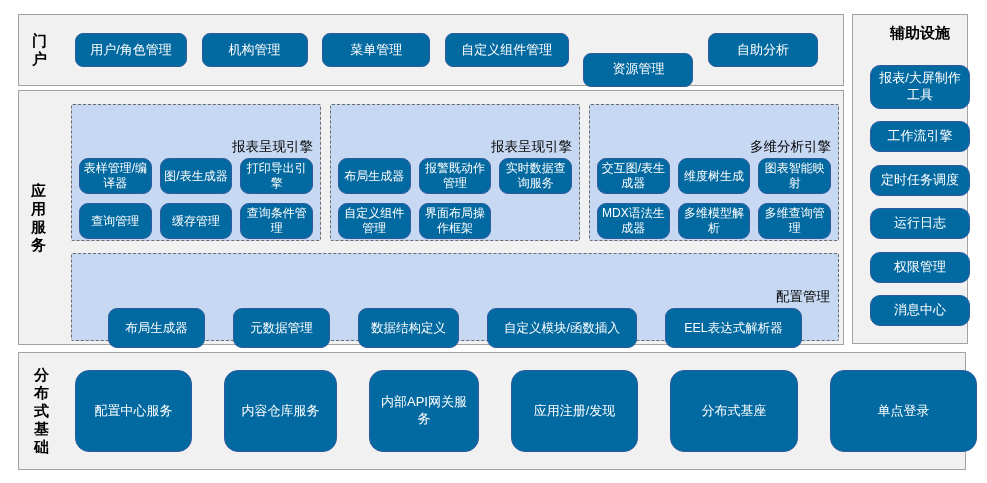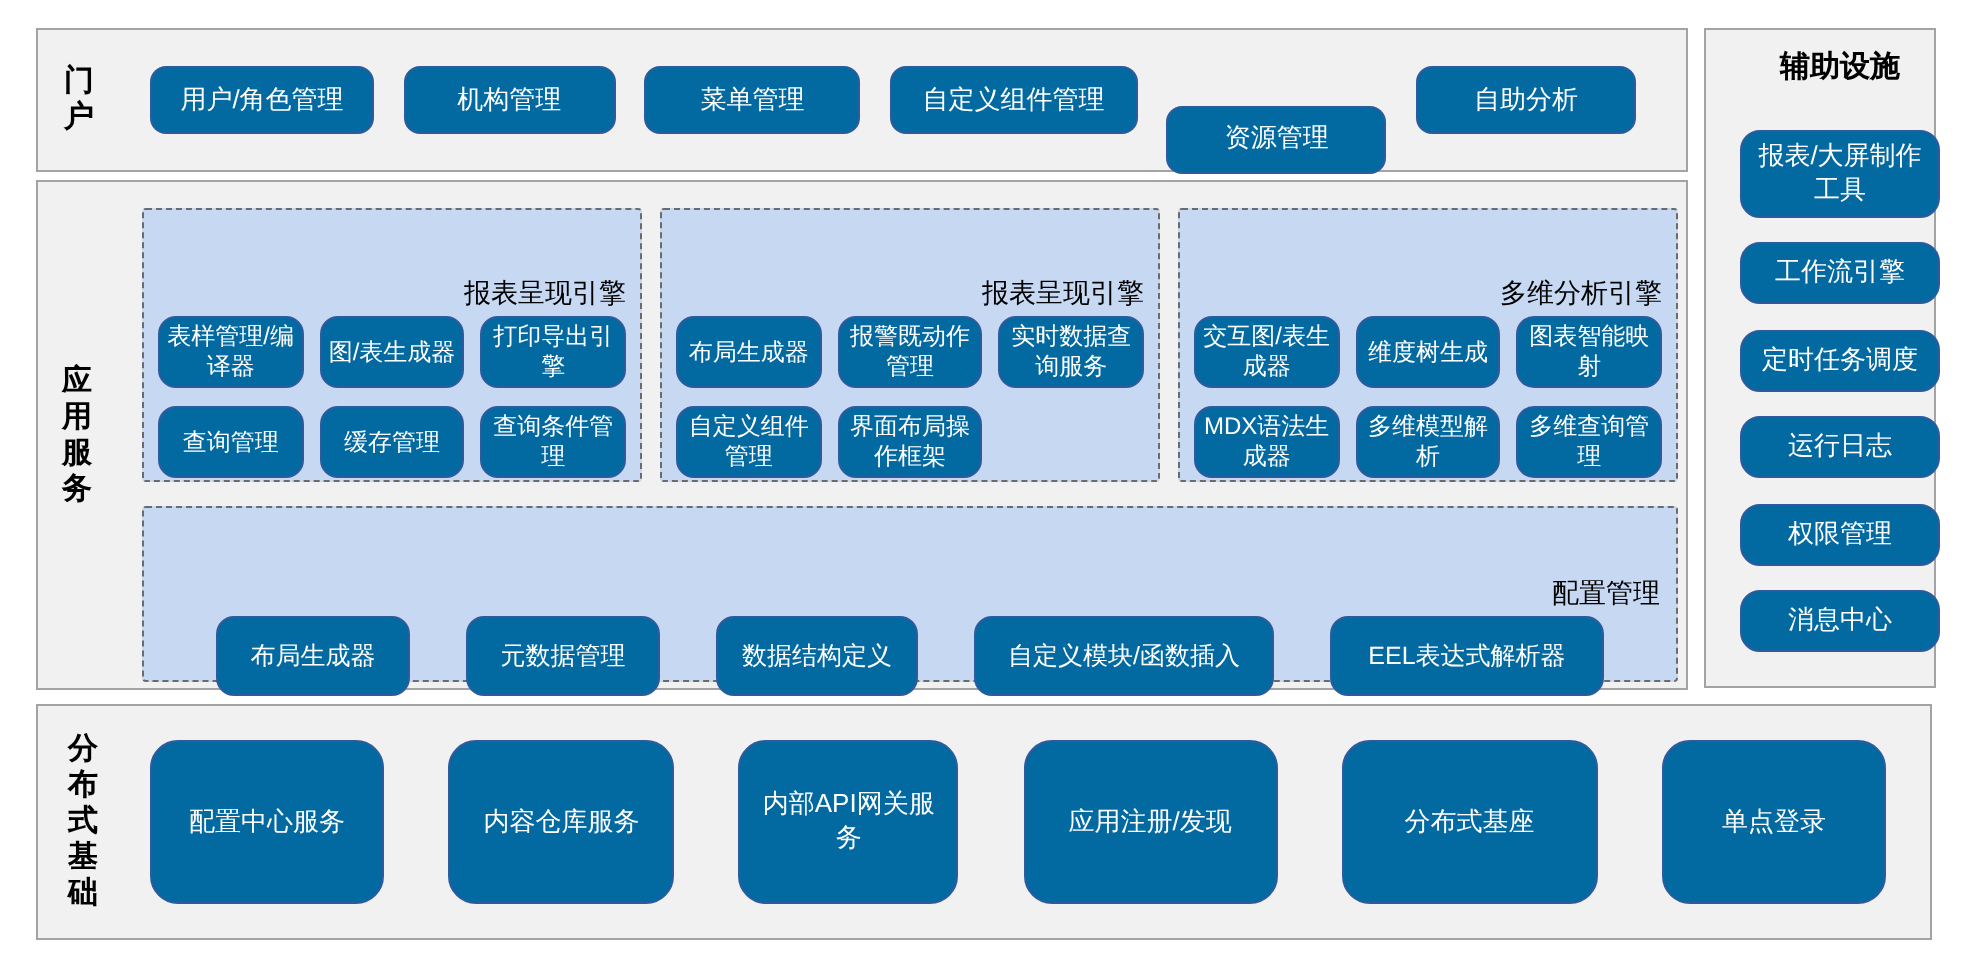--- a/index.html
+++ b/index.html
@@ -58,21 +58,21 @@
   .aux-b0 { height: 44px !important; }
 
   
   #foundation { left: 18px; top: 352px; width: 948px; height: 118px;
     display: flex; align-items: center; }
   #foundation .vlabel { margin-left: 14px; }
   .fd-buttons { flex: 1; display: flex; align-items: center;
     justify-content: space-between; padding: 0 22px 0 25px; gap: 32px; }
   .fd-buttons .btn { height: 82px; border-radius: 14px; font-size: 13px; padding: 2px 6px; }
   .fd-b0 { width: 117px; } .fd-b1 { width: 113px; } .fd-b2 { width: 110px; }
-  .fd-b3 { width: 127px; } .fd-b4 { width: 128px; } .fd-b5 { width: 112px; }
+  .fd-b3 { width: 127px; } .fd-b4 { width: 128px; } .fd-b5 { width: 147px; }
 </style>
 </head>
 <body>
 
 <div id="canvas">
 
   <div id="portal" class="section">
     <div class="vlabel">门户</div>
     <div class="portal-buttons">
       <div class="btn pt-b0">用户/角色管理</div>

